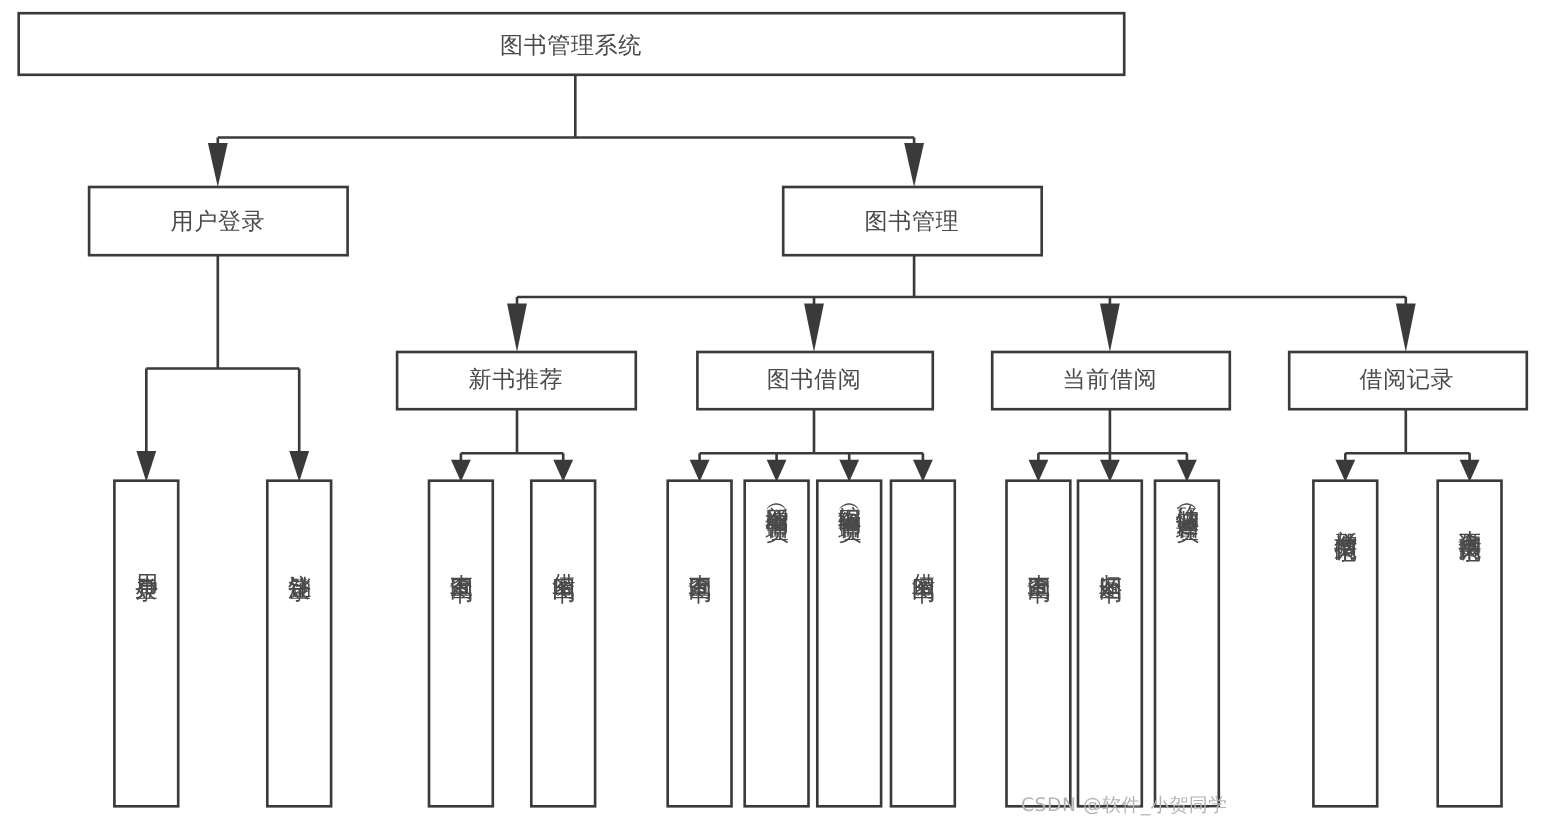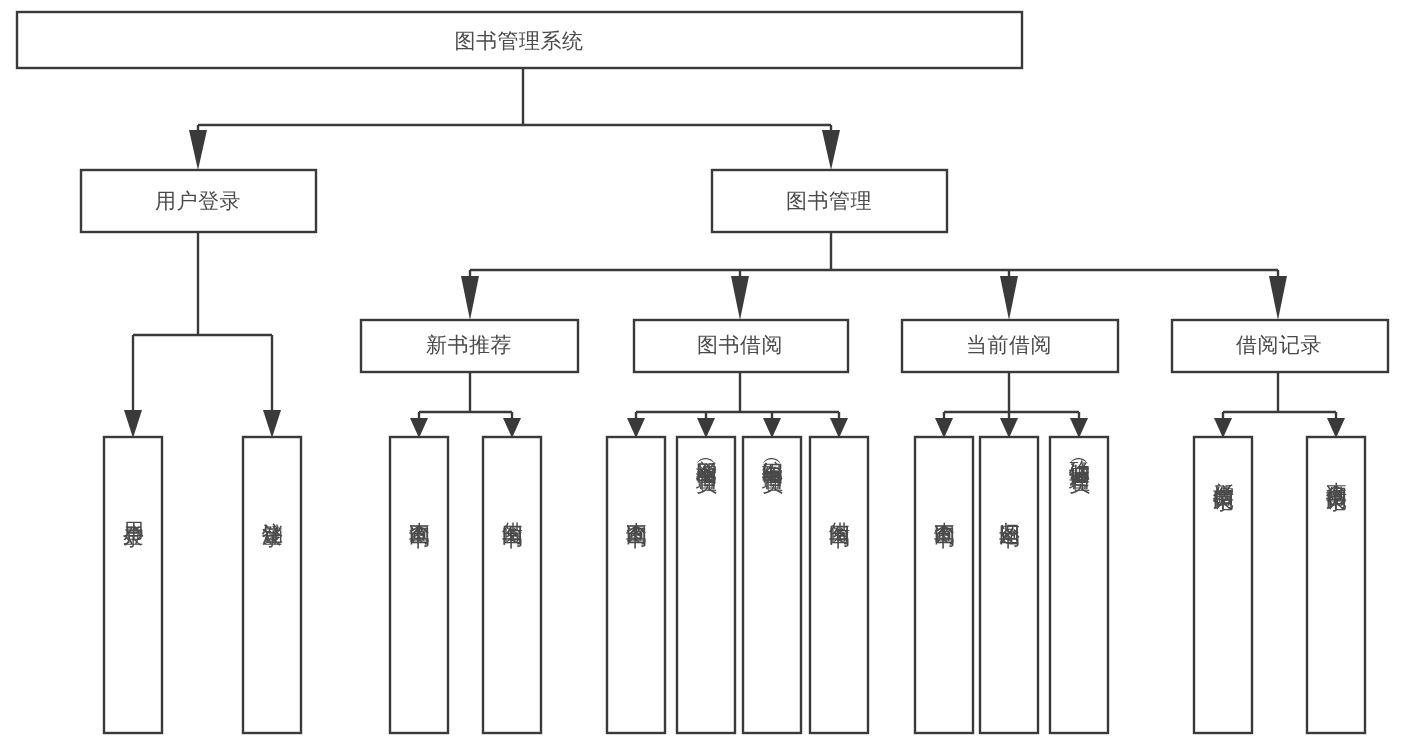--- a/index.html
+++ b/index.html
@@ -231,13 +231,14 @@
   <div class="leaf-label-wrap" style="left:1050px; top:437px; width:58px; height:296px; padding-top:6px;">
     <span class="node-label-v">确认归还（管理员）</span>
   </div>
   <div class="leaf-label-wrap" style="left:1194px; top:437px; width:58px; height:296px; padding-top:28px;">
     <span class="node-label-v">新增借阅记录</span>
   </div>
   <div class="leaf-label-wrap" style="left:1307px; top:437px; width:58px; height:296px; padding-top:28px;">
     <span class="node-label-v">查询借阅记录</span>
   </div>
 
+  <div class="watermark">CSDN @软件_小贺同学</div>
 </div>
 
 </body></html>

